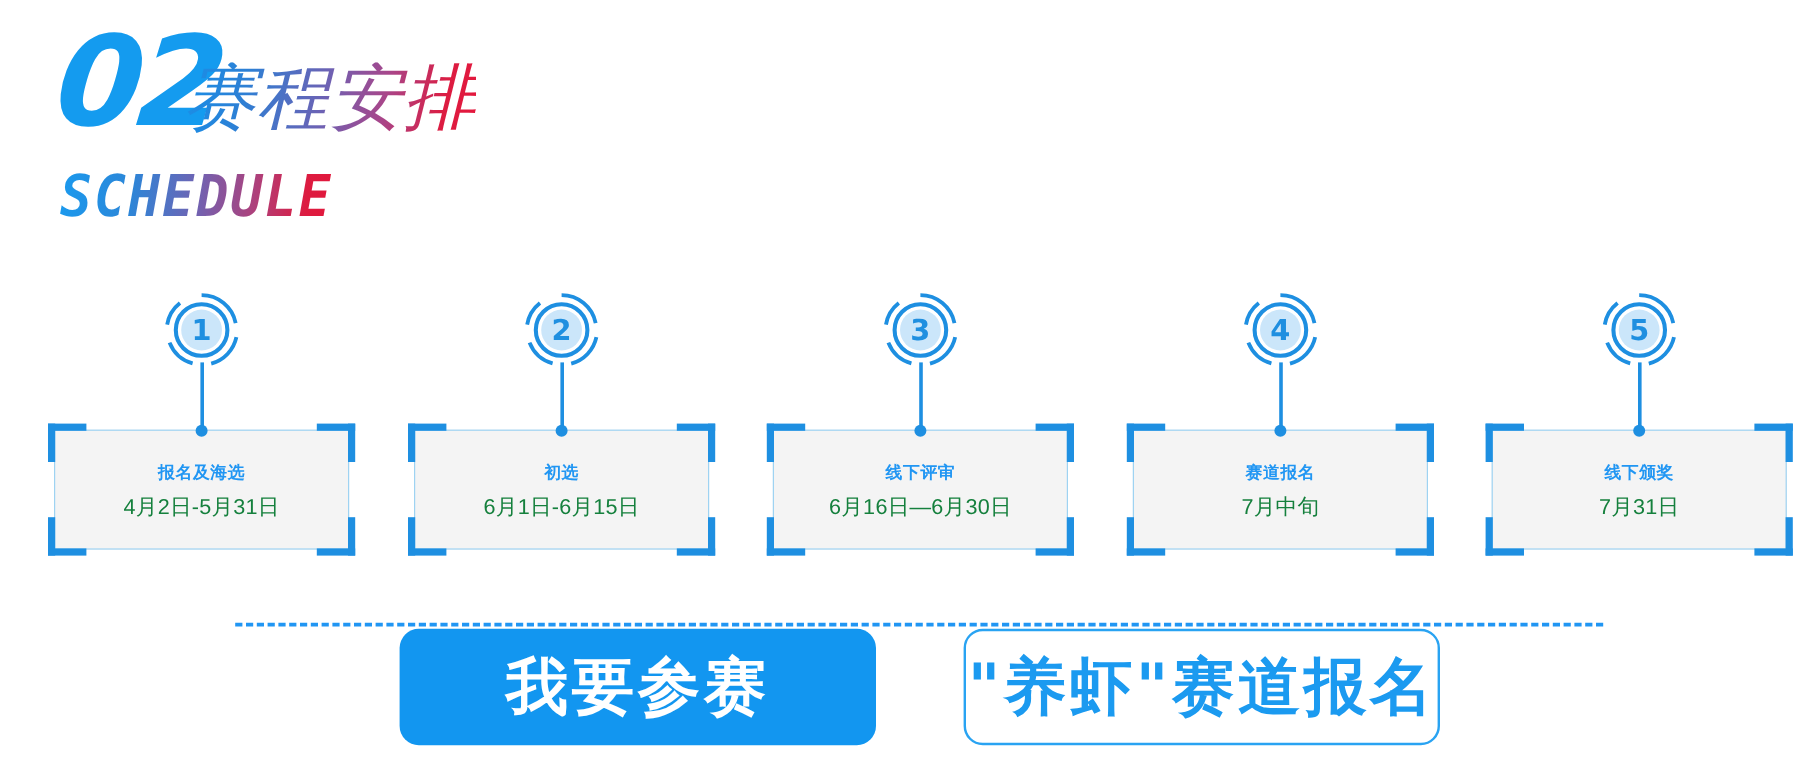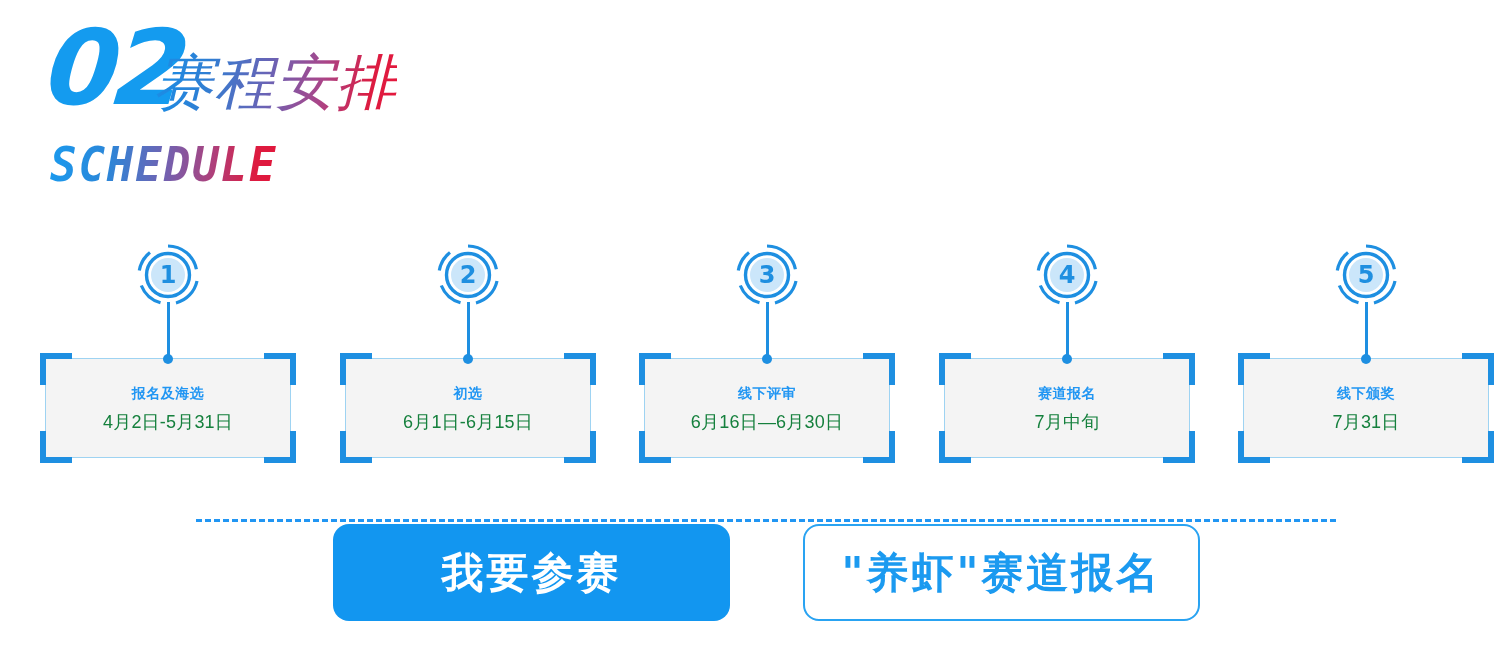--- a/index.html
+++ b/index.html
@@ -207,21 +207,21 @@
     height: 100px;
   }
   .btn {
     position: absolute;
     top: 0;
     height: 97px;
     border-radius: 16px;
     display: flex;
     align-items: center;
     justify-content: center;
-    font-size: 42px;
+    font-size: 52px;
     font-weight: 700;
     letter-spacing: 3px;
     box-sizing: border-box;
     cursor: pointer;
     font-family: "DejaVu Sans", "Liberation Sans", sans-serif;
   }
   .btn-primary {
     left: 333px;
     width: 397px;
     background: #1296F0;

